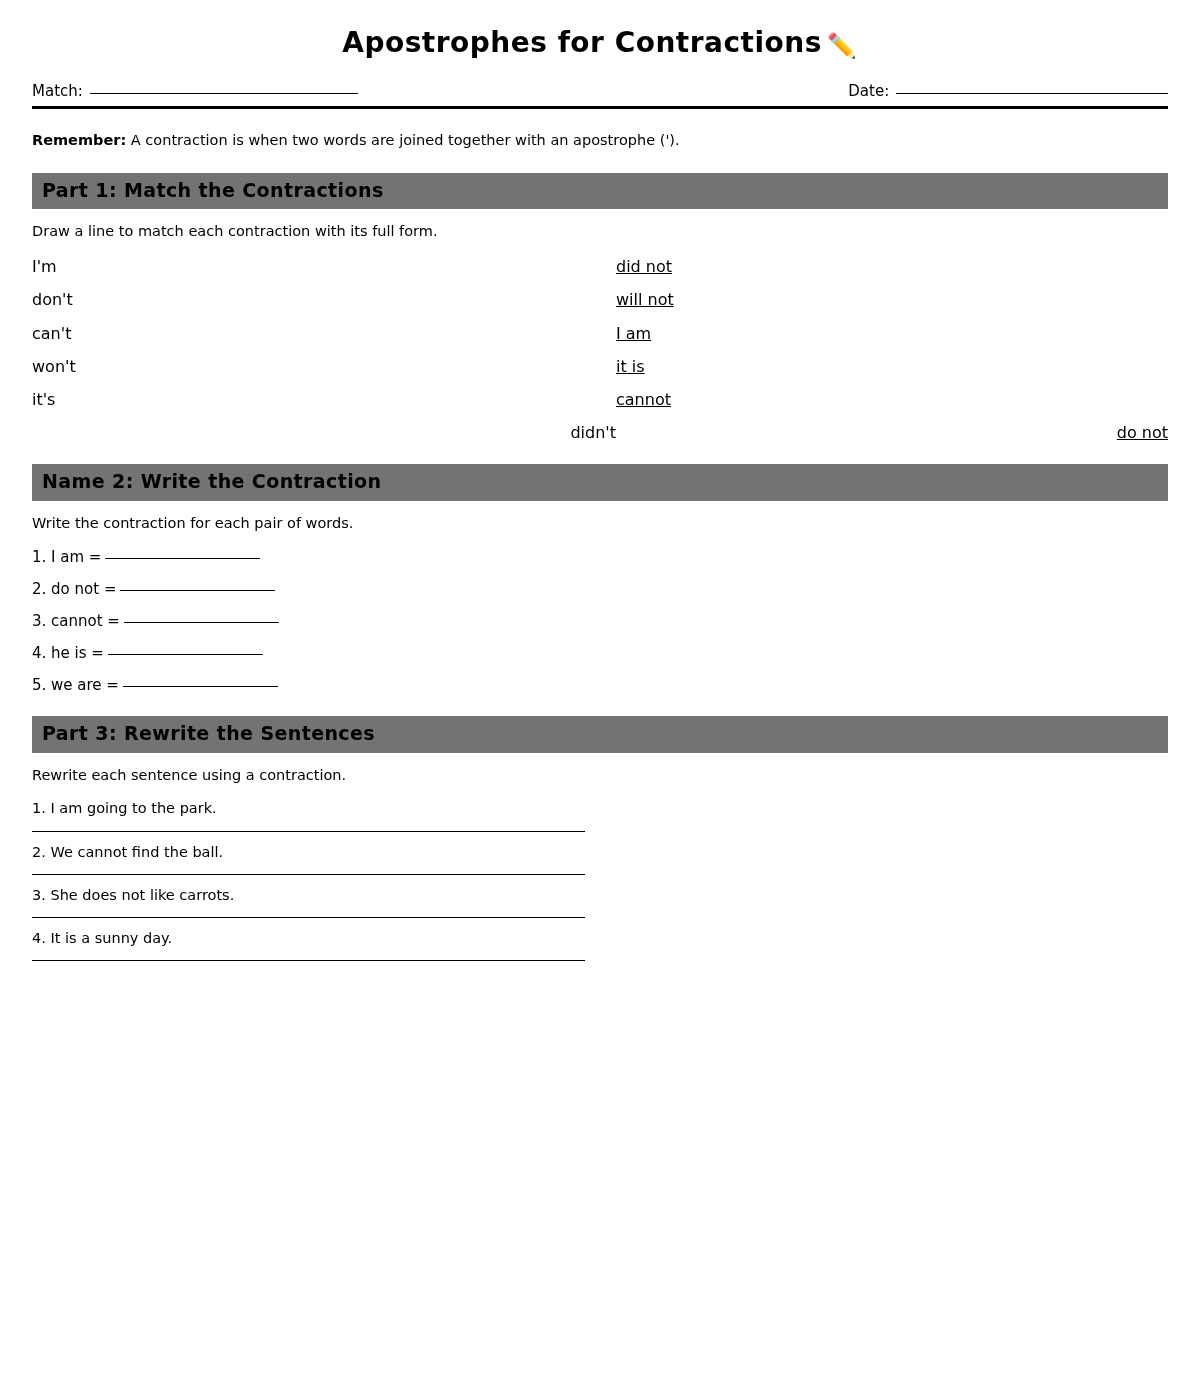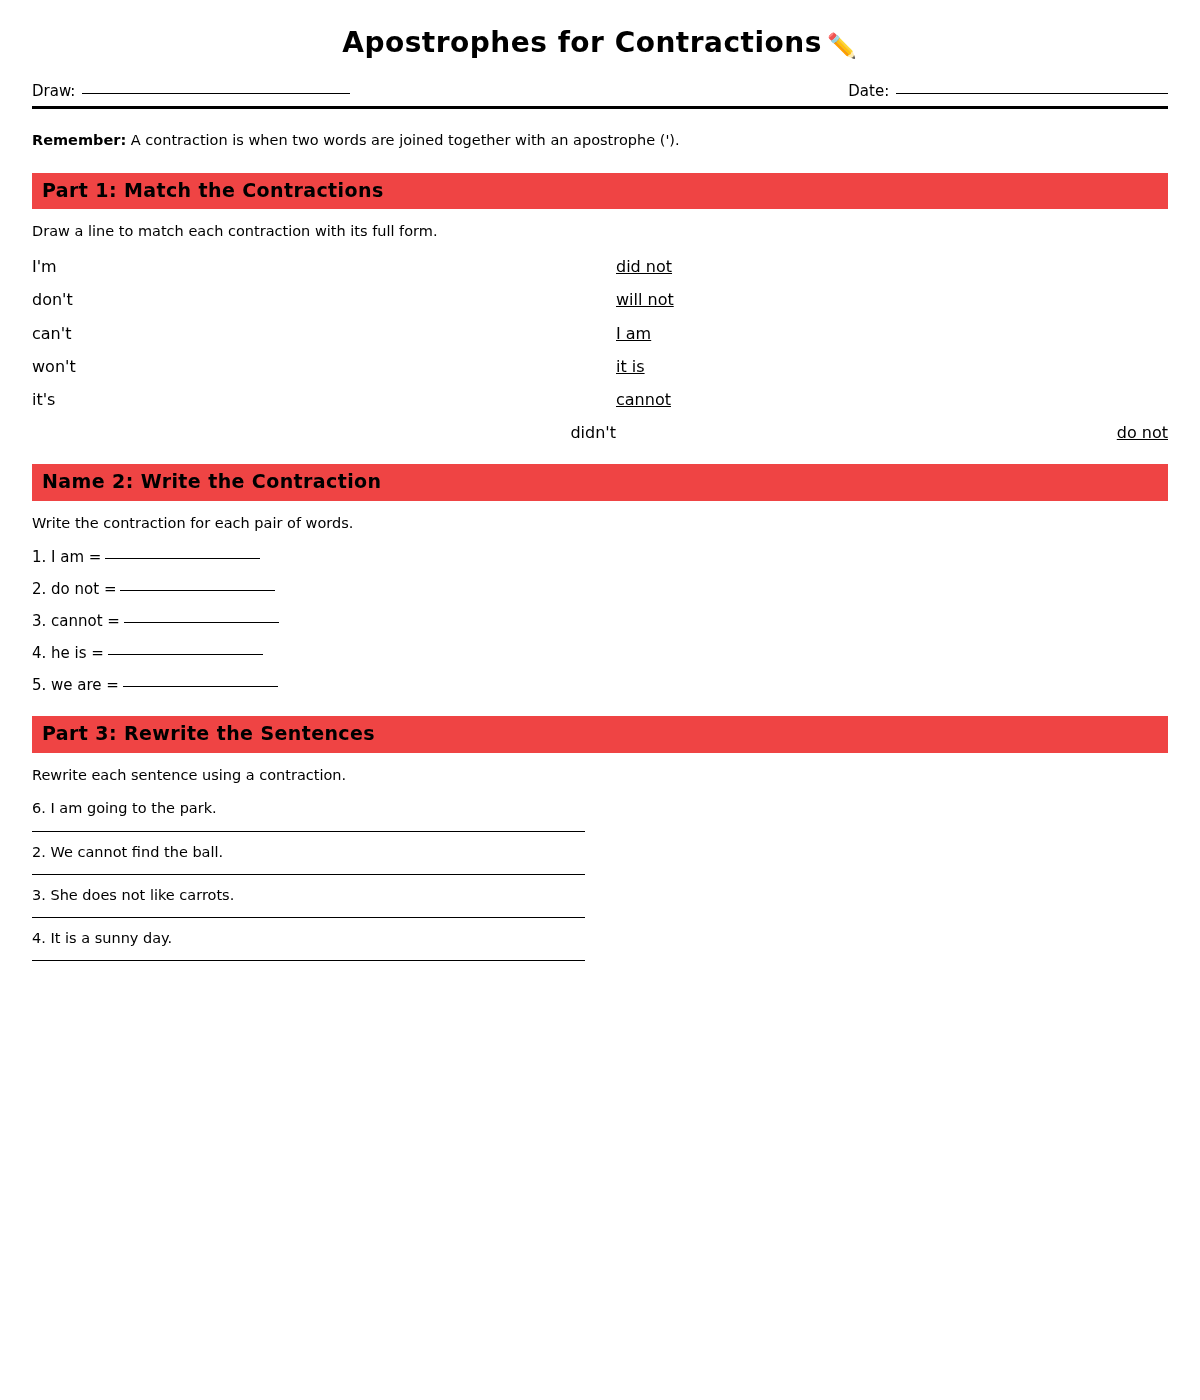--- a/index.html
+++ b/index.html
@@ -76,21 +76,21 @@
   
   .remember {
     margin-top: 22px;
     font-size: 14.5px;
     line-height: 1.35;
   }
   .remember b { font-weight: bold; }
 
   
   .band {
-    background: #ef4444;
+    background: #737373;
     width: 1136px;
     box-sizing: border-box;
     padding: 6px 10px 7px 10px;
     margin-top: 22px;
   }
   .band-title {
     font-size: 19px;
     font-weight: bold;
     letter-spacing: 0.4px;
     line-height: 1.25;
@@ -161,21 +161,21 @@
 <body>
 
 <div class="page">
 
   <div class="title-row">
     <span class="title">Apostrophes for Contractions</span><span class="title-emoji">✏️</span>
   </div>
 
   <div class="namedate">
     <span class="field">
-      <span class="lbl">Draw:</span>
+      <span class="lbl">Match:</span>
       <span class="rule rule-name"></span>
     </span>
     <span class="field">
       <span class="lbl">Date:</span>
       <span class="rule rule-date"></span>
     </span>
   </div>
   <div class="hr-thick"></div>
 
   <div class="remember">
@@ -238,21 +238,21 @@
     </div>
   </div>
 
   <div class="band">
     <div class="band-title">Part 3: Rewrite the Sentences</div>
   </div>
   <div class="instr">Rewrite each sentence using a contraction.</div>
 
   <div class="p3-list">
     <div class="p3-item">
-      <div class="p3-sentence">6. I am going to the park.</div>
+      <div class="p3-sentence">1. I am going to the park.</div>
       <div class="p3-answer-line"></div>
     </div>
     <div class="p3-item">
       <div class="p3-sentence">2. We cannot find the ball.</div>
       <div class="p3-answer-line"></div>
     </div>
     <div class="p3-item">
       <div class="p3-sentence">3. She does not like carrots.</div>
       <div class="p3-answer-line"></div>
     </div>

